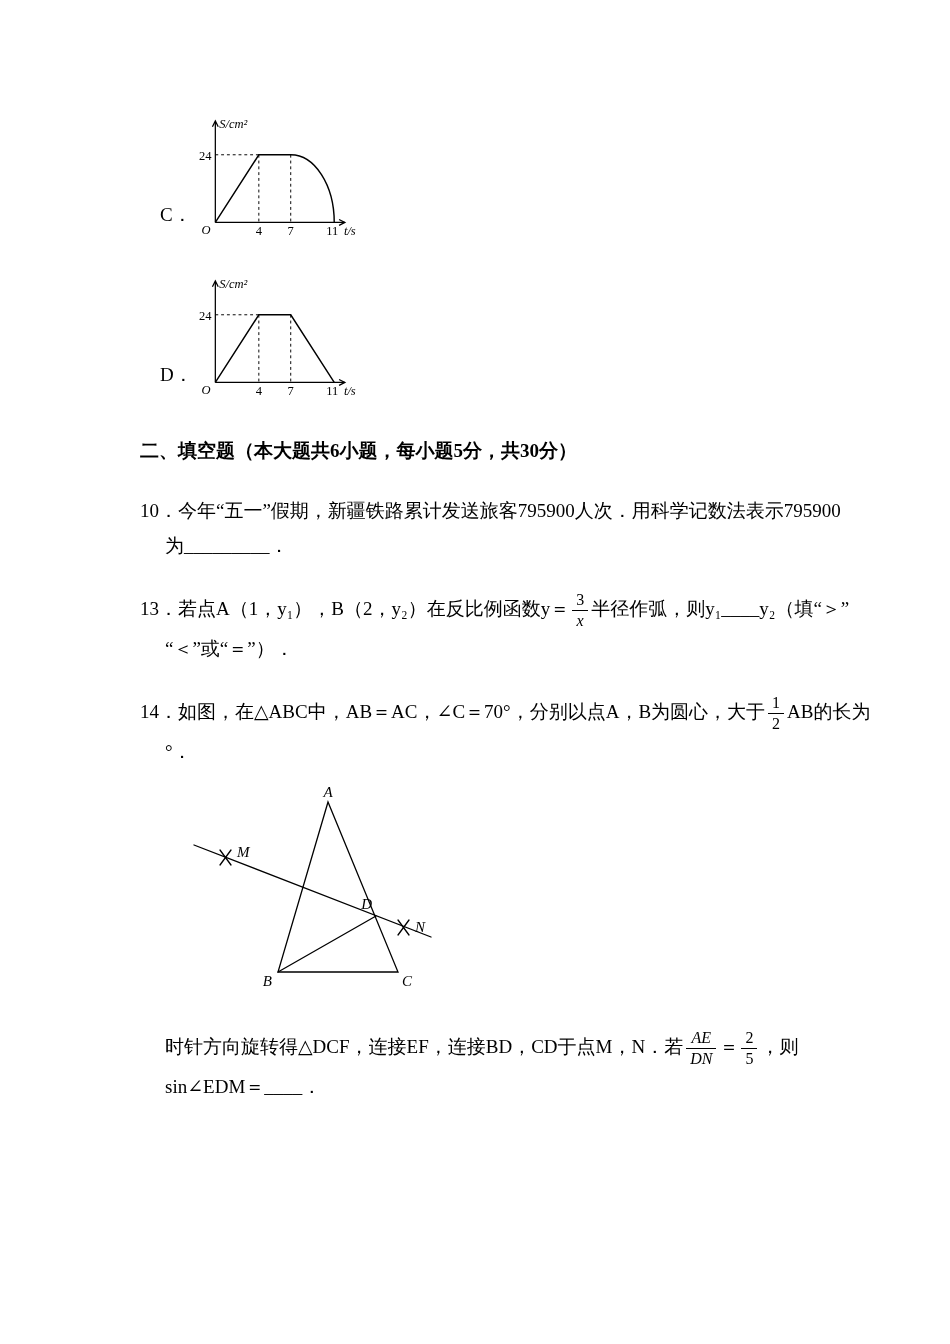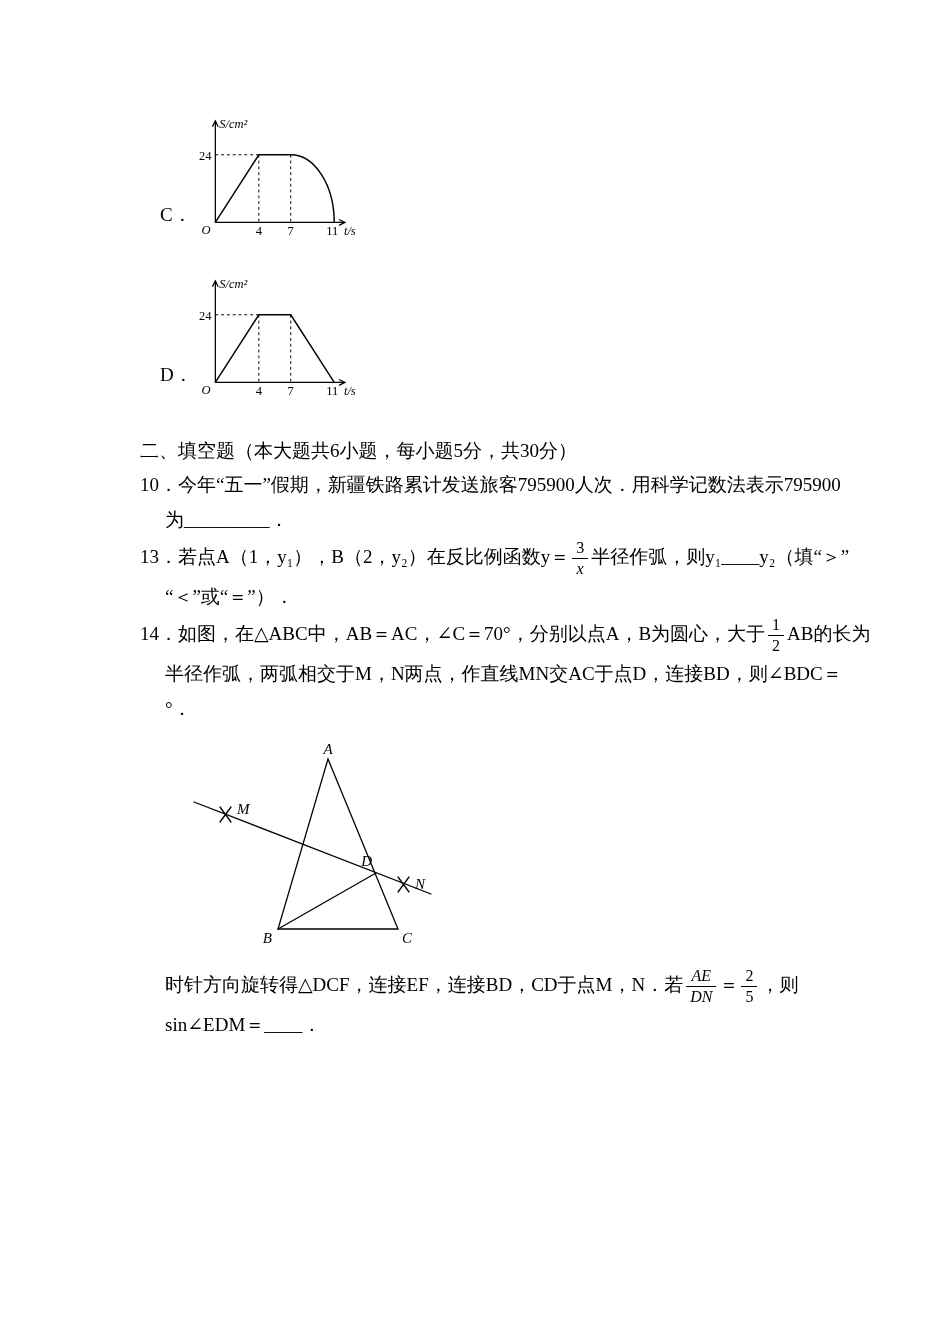--- a/index.html
+++ b/index.html
@@ -12,23 +12,23 @@
   .opt-label{font-size:19px;line-height:1;padding-bottom:16px;width:36px;flex:0 0 36px;}
   svg.graph{display:block;}
   .axis{stroke:#000;stroke-width:1.3;fill:none;}
   .dash{stroke:#000;stroke-width:1;stroke-dasharray:3 3;fill:none;}
   .curve{stroke:#000;stroke-width:1.5;fill:none;}
   .lbl{font-size:13px;fill:#000;font-family:"Liberation Serif",serif;}
   .ital{font-style:italic;}
   .mid{text-anchor:middle;}
   .end{text-anchor:end;}
 
-  .section-header{font-weight:normal;font-size:19px;line-height:30px;margin-top:36px;}
+  .section-header{font-weight:bold;font-size:19px;line-height:30px;margin-top:36px;}
 
-  .q{margin-top:1px;font-size:19px;}
+  .q{margin-top:27px;font-size:19px;}
   .qline{line-height:35px;padding-left:25px;}
   .qline.first{padding-left:0;}
 
   .frac{display:inline-block;text-align:center;vertical-align:middle;
         font-size:16px;line-height:1.25;margin:0 3px;}
   .fnum{display:block;border-bottom:1px solid #000;padding:0 4px;}
   .fden{display:block;padding:0 4px;}
 
   .fig-wrap{margin:16px 0 8px 46px;}
   .fig-line{stroke:#000;stroke-width:1.3;fill:none;stroke-linecap:round;}
@@ -91,21 +91,20 @@
 
 
 
     <div class="q">
       <div class="qline first"><span>13．若点A（1，y₁），B（2，y₂）在反比例函数y＝</span><span class="frac"><span class="fnum">3</span><span class="fden ital">x</span></span><span>半径作弧，则y₁____y₂（填“＞”</span></div>
       <div class="qline">“＜”或“＝”）．</div>
     </div>
 
     <div class="q">
       <div class="qline first"><span>14．如图，在△ABC中，AB＝AC，∠C＝70°，分别以点A，B为圆心，大于</span><span class="frac"><span class="fnum">1</span><span class="fden">2</span></span><span>AB的长为</span></div>
-      <div class="qline">半径作弧，两弧相交于M，N两点，作直线MN交AC于点D，连接BD，则∠BDC＝</div>
       <div class="qline">°．</div>
     </div>
 
     <div class="fig-wrap">
       <svg viewBox="0 0 270 212" width="270" height="212">
         <path class="fig-line" d="M142,17 L92,187 L212,187 Z"></path>
         <line class="fig-line" x1="8" y1="60" x2="245" y2="152"></line>
         <line class="fig-line" x1="92" y1="187" x2="190" y2="131"></line>
         <line class="fig-line" x1="34" y1="65" x2="45" y2="80"></line>
         <line class="fig-line" x1="34" y1="80" x2="45" y2="65"></line>

